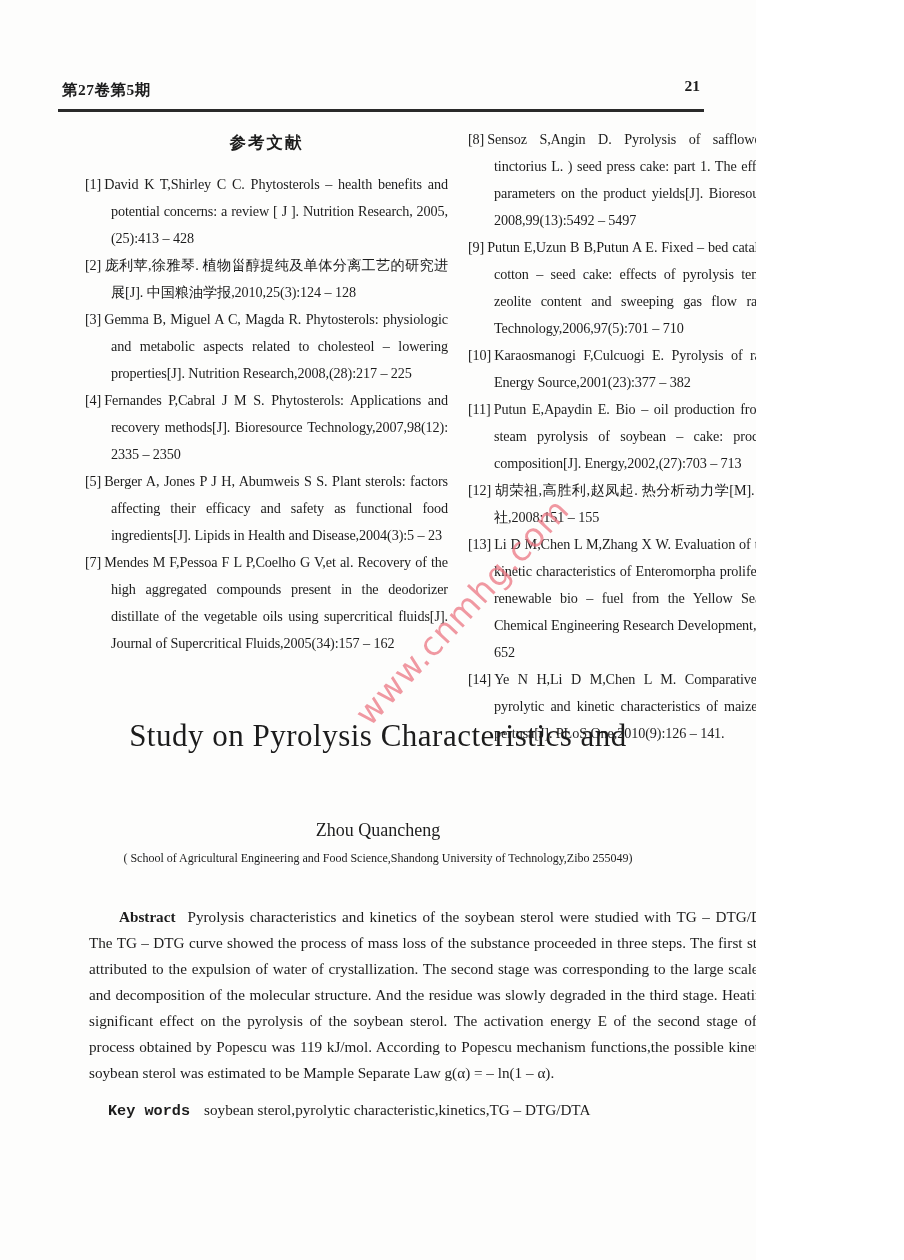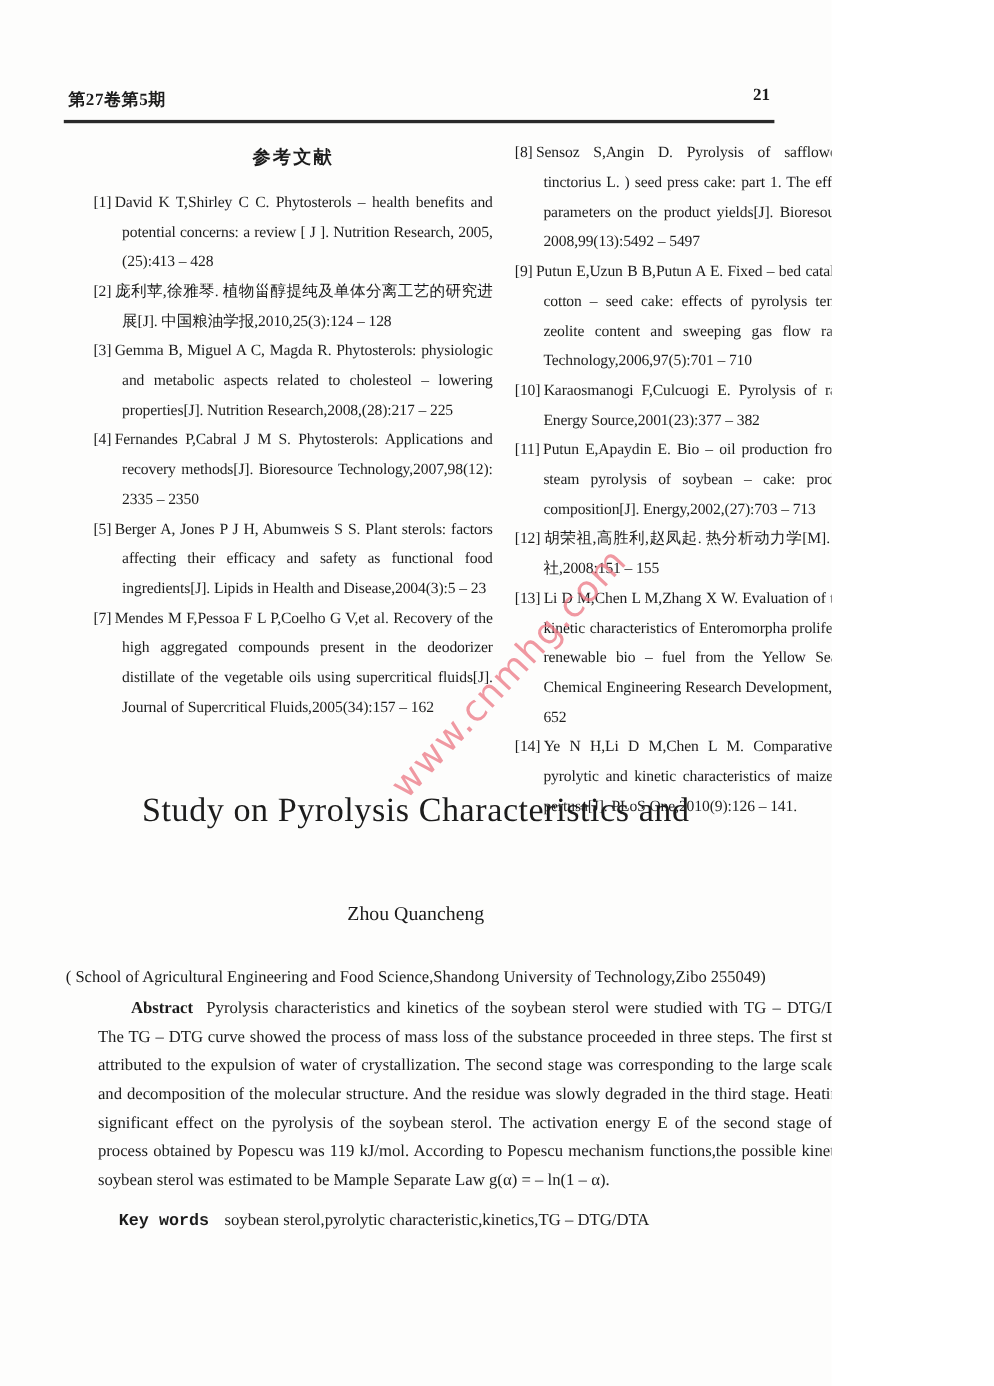--- a/index.html
+++ b/index.html
@@ -31,21 +31,21 @@
     font-size:14.2px; line-height:27px;
     padding-left:26px; text-indent:-26px;
     letter-spacing:-0.1px;
   }
   .ref-num { margin-right:3px; }
 
   
   .title-block { position:absolute; top:712px; left:0; width:100%; text-align:center; }
   .title-line { font-size:31px; line-height:48px; letter-spacing:0.5px; }
   .author { position:absolute; top:820px; left:0; width:100%; text-align:center; font-size:18px; }
-  .affiliation { position:absolute; top:881px; left:0; width:100%; text-align:center; font-size:15px; }
+  .affiliation { position:absolute; top:851px; left:0; width:100%; text-align:center; font-size:12px; }
 
   
   .body-block { position:absolute; top:893px; left:78px; width:768px; }
   .abstract {
     font-size:15.2px; line-height:26px; text-align:justify;
     text-indent:30px; margin:11px;
   }
   .abstract-label { font-weight:bold; margin-right:12px; }
   .keywords { font-size:15.2px; line-height:26px; text-indent:30px; margin:2px 0 0 0; }
   .keywords-label { font-weight:bold; margin-right:14px;font-family:Liberation Mono, monospace; }

